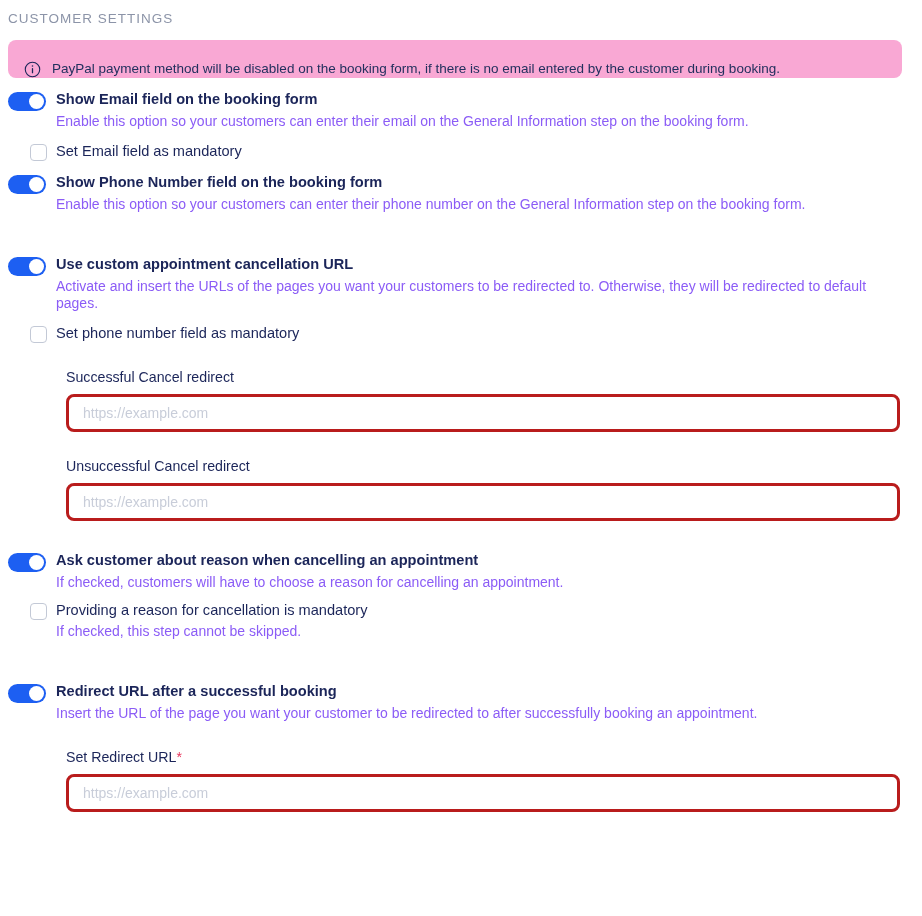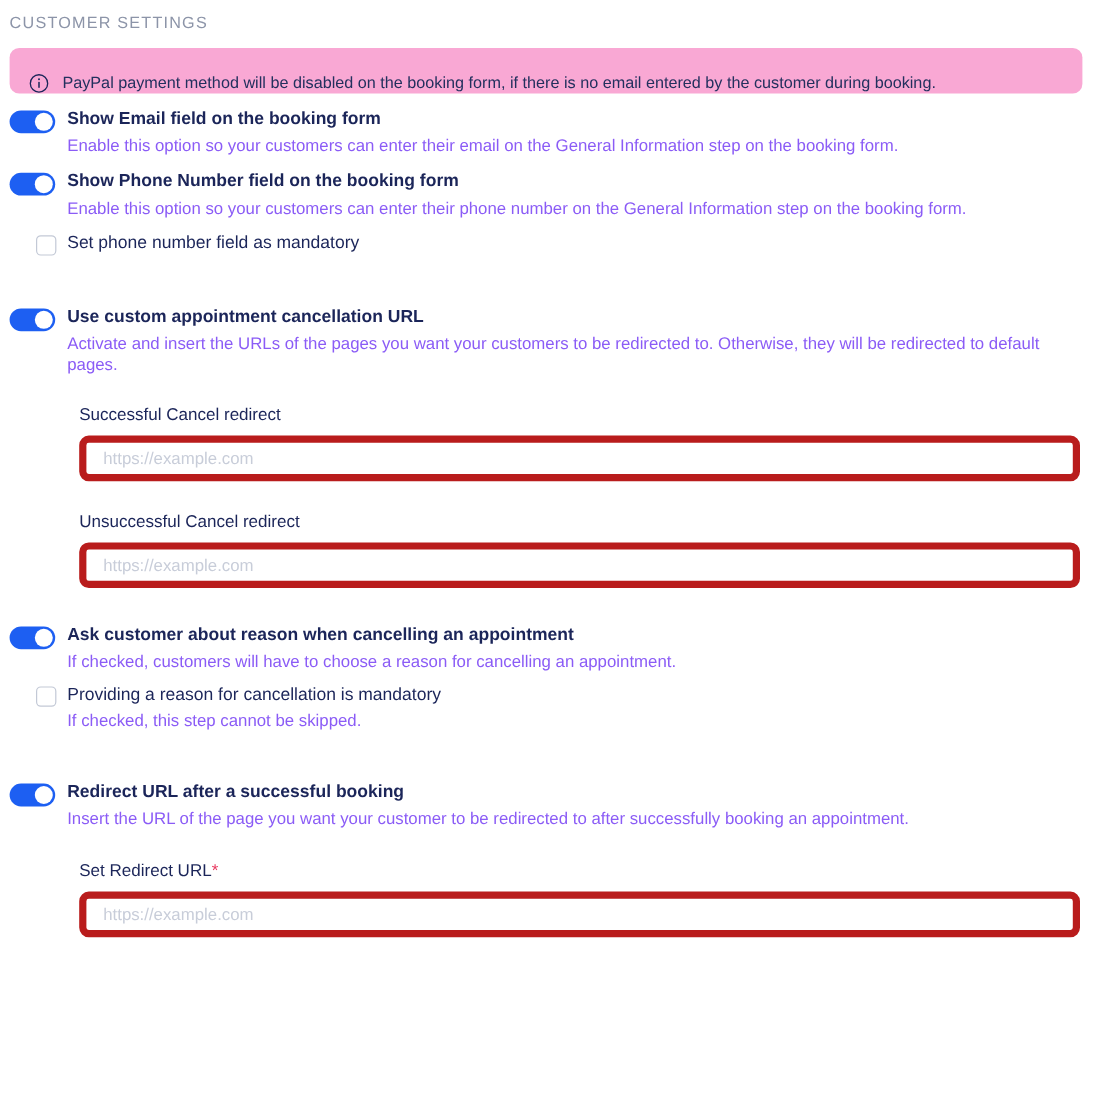--- a/index.html
+++ b/index.html
@@ -147,21 +147,21 @@
     color: #1b2559;
     font-weight: 400;
     margin-bottom: 9px;
     display: block;
   }
   .req { color: #e8365d; font-size: 14.2px; }
 
   .input {
     width: 100%;
     height: 38px;
-    border: 6px solid #b91c1c;
+    border: 3px solid #b91c1c;
     border-radius: 8px;
     background: #ffffff;
     font-family: "Liberation Sans", sans-serif;
     font-size: 14px;
     color: #1b2559;
     padding: 0 14px;
     outline: none;
   }
   .input::placeholder { color: #c8cdd9; }
 </style>
@@ -190,51 +190,59 @@
         <span class="switch">
             <span class="knob"></span>
           </span>
       </div>
       <div class="text-col">
         <div class="label">Show Email field on the booking form</div>
         <div class="desc">Enable this option so your customers can enter their email on the General Information step on the booking form.</div>
       </div>
     </div>
 
-
-    <div class="row row-toggle">
-      <div class="ctrl-col">
-        <span class="switch">
-            <span class="knob"></span>
-          </span>
-      </div>
-      <div class="text-col">
-        <div class="label">Show Phone Number field on the booking form</div>
-        <div class="desc">Enable this option so your customers can enter their phone number on the General Information step on the booking form.</div>
-      </div>
-    </div>
-
     <div class="row row-check">
       <div class="ctrl-col indent">
         <span class="checkbox"></span>
       </div>
       <div class="text-col">
-        <div class="label-plain">Set phone number field as mandatory</div>
+        <div class="label-plain">Set Email field as mandatory</div>
+      </div>
+    </div>
+
+    <div class="row row-toggle">
+      <div class="ctrl-col">
+        <span class="switch">
+            <span class="knob"></span>
+          </span>
+      </div>
+      <div class="text-col">
+        <div class="label">Show Phone Number field on the booking form</div>
+        <div class="desc">Enable this option so your customers can enter their phone number on the General Information step on the booking form.</div>
       </div>
     </div>
 
     <div class="row row-toggle" style="margin-top:42px;">
       <div class="ctrl-col">
         <span class="switch">
             <span class="knob"></span>
           </span>
       </div>
       <div class="text-col">
         <div class="label">Use custom appointment cancellation URL</div>
         <div class="desc">Activate and insert the URLs of the pages you want your customers to be redirected to. Otherwise, they will be redirected to default pages.</div>
+      </div>
+    </div>
+
+    <div class="row row-check">
+      <div class="ctrl-col indent">
+        <span class="checkbox"></span>
+      </div>
+      <div class="text-col">
+        <div class="label-plain">Set phone number field as mandatory</div>
       </div>
     </div>
 
     <div class="field">
       <label class="field-label">Successful Cancel redirect</label>
       <input class="input" type="text" value="" placeholder="https://example.com" style="">
     </div>
 
     <div class="field">
       <label class="field-label">Unsuccessful Cancel redirect</label>

